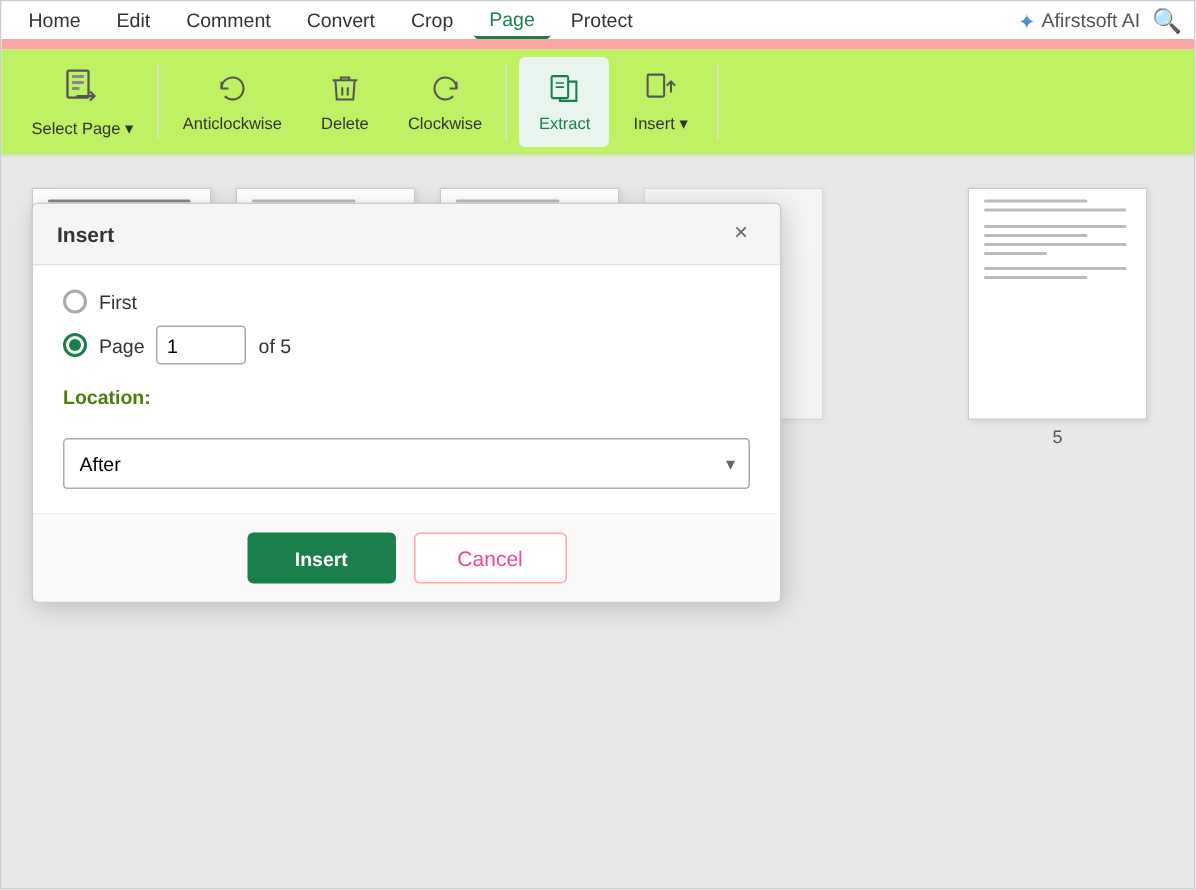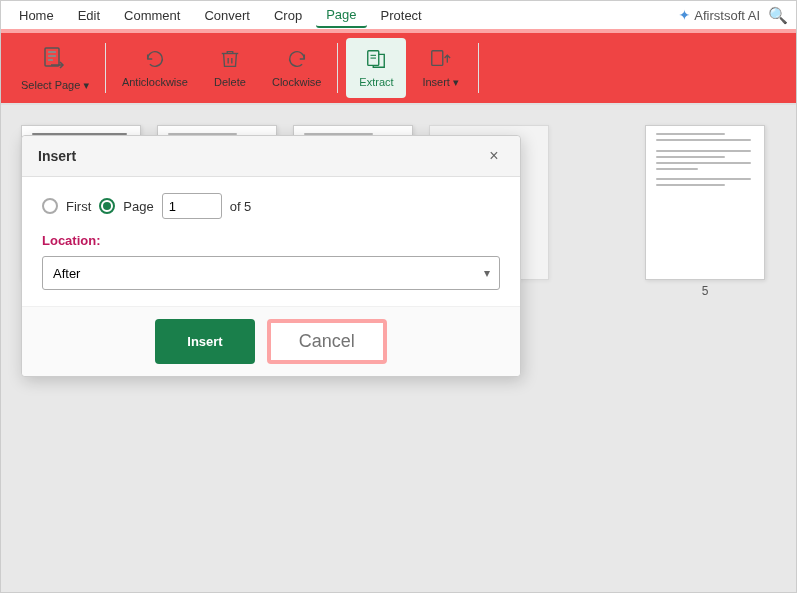--- a/index.html
+++ b/index.html
@@ -21,21 +21,21 @@
       flex-direction: column;
     }
 
     
     .menu-bar {
       display: flex;
       align-items: center;
       height: 32px;
       padding: 0 8px;
       background: #fff;
-      border-bottom: 4px solid #fca5a5;
+      border-bottom: 7px solid #fca5a5;
       gap: 4px;
     }
     .menu-item {
       padding: 4px 10px;
       font-size: 13px;
       color: #333;
       cursor: pointer;
       border-radius: 3px;
     }
     .menu-item.active {
@@ -57,21 +57,21 @@
       cursor: pointer;
     }
     .ai-star { color: #4a90d9; font-size: 14px; }
 
     
     .toolbar {
       display: flex;
       align-items: center;
       height: 72px;
       padding: 4px 12px;
-      background: #ef4444;
+      background: #bef264;
       border-bottom: 2px solid #e0e0e0;
       gap: 4px;
     }
     .toolbar-divider {
       width: 1px;
       height: 50px;
       background: #e0e0e0;
       margin: 0 4px;
     }
     .toolbar-btn {
@@ -207,21 +207,21 @@
       padding: 16px 20px;
     }
     .section-label {
       font-weight: 700;
       font-size: 13px;
       margin-bottom: 10px;
       color: #222;
     }
     .radio-group {
       display: flex;
-      flex-direction: row;
+      flex-direction: column;
       gap: 8px;
       margin-bottom: 12px;
     }
     .radio-row {
       display: flex;
       align-items: center;
       gap: 8px;
       font-size: 13px;
       color: #333;
     }
@@ -264,22 +264,22 @@
     .of-text {
       font-size: 13px;
       color: #333;
     }
     .location-section {
       margin-top: 14px;
     }
     .location-label {
       font-weight: 700;
       font-size: 13px;
-      color: #be185d;
-      margin-bottom: 8px;
+      color: #4d7c0f;
+      margin-bottom: 20px;
     }
     .select-wrapper {
       position: relative;
       width: 100%;
     }
     .select-wrapper select {
       width: 100%;
       height: 34px;
       border: 1px solid #aaa;
       border-radius: 3px;
@@ -312,25 +312,25 @@
       color: #fff;
       border: none;
       border-radius: 4px;
       padding: 8px 32px;
       font-size: 13px;
       font-weight: 600;
       cursor: pointer;
     }
     .btn-cancel {
       background: #fff;
-      color: #737373;
-      border: 4px solid #fca5a5;
+      color: #ec4899;
+      border: 1px solid #fca5a5;
       border-radius: 4px;
       padding: 8px 28px;
-      font-size: 18px;
+      font-size: 14px;
       cursor: pointer;
     }
 
     
     .icon-svg { width: 28px; height: 28px; }
     .icon-sm { width: 22px; height: 22px; }
   </style>
 </head>
 <body>
 

